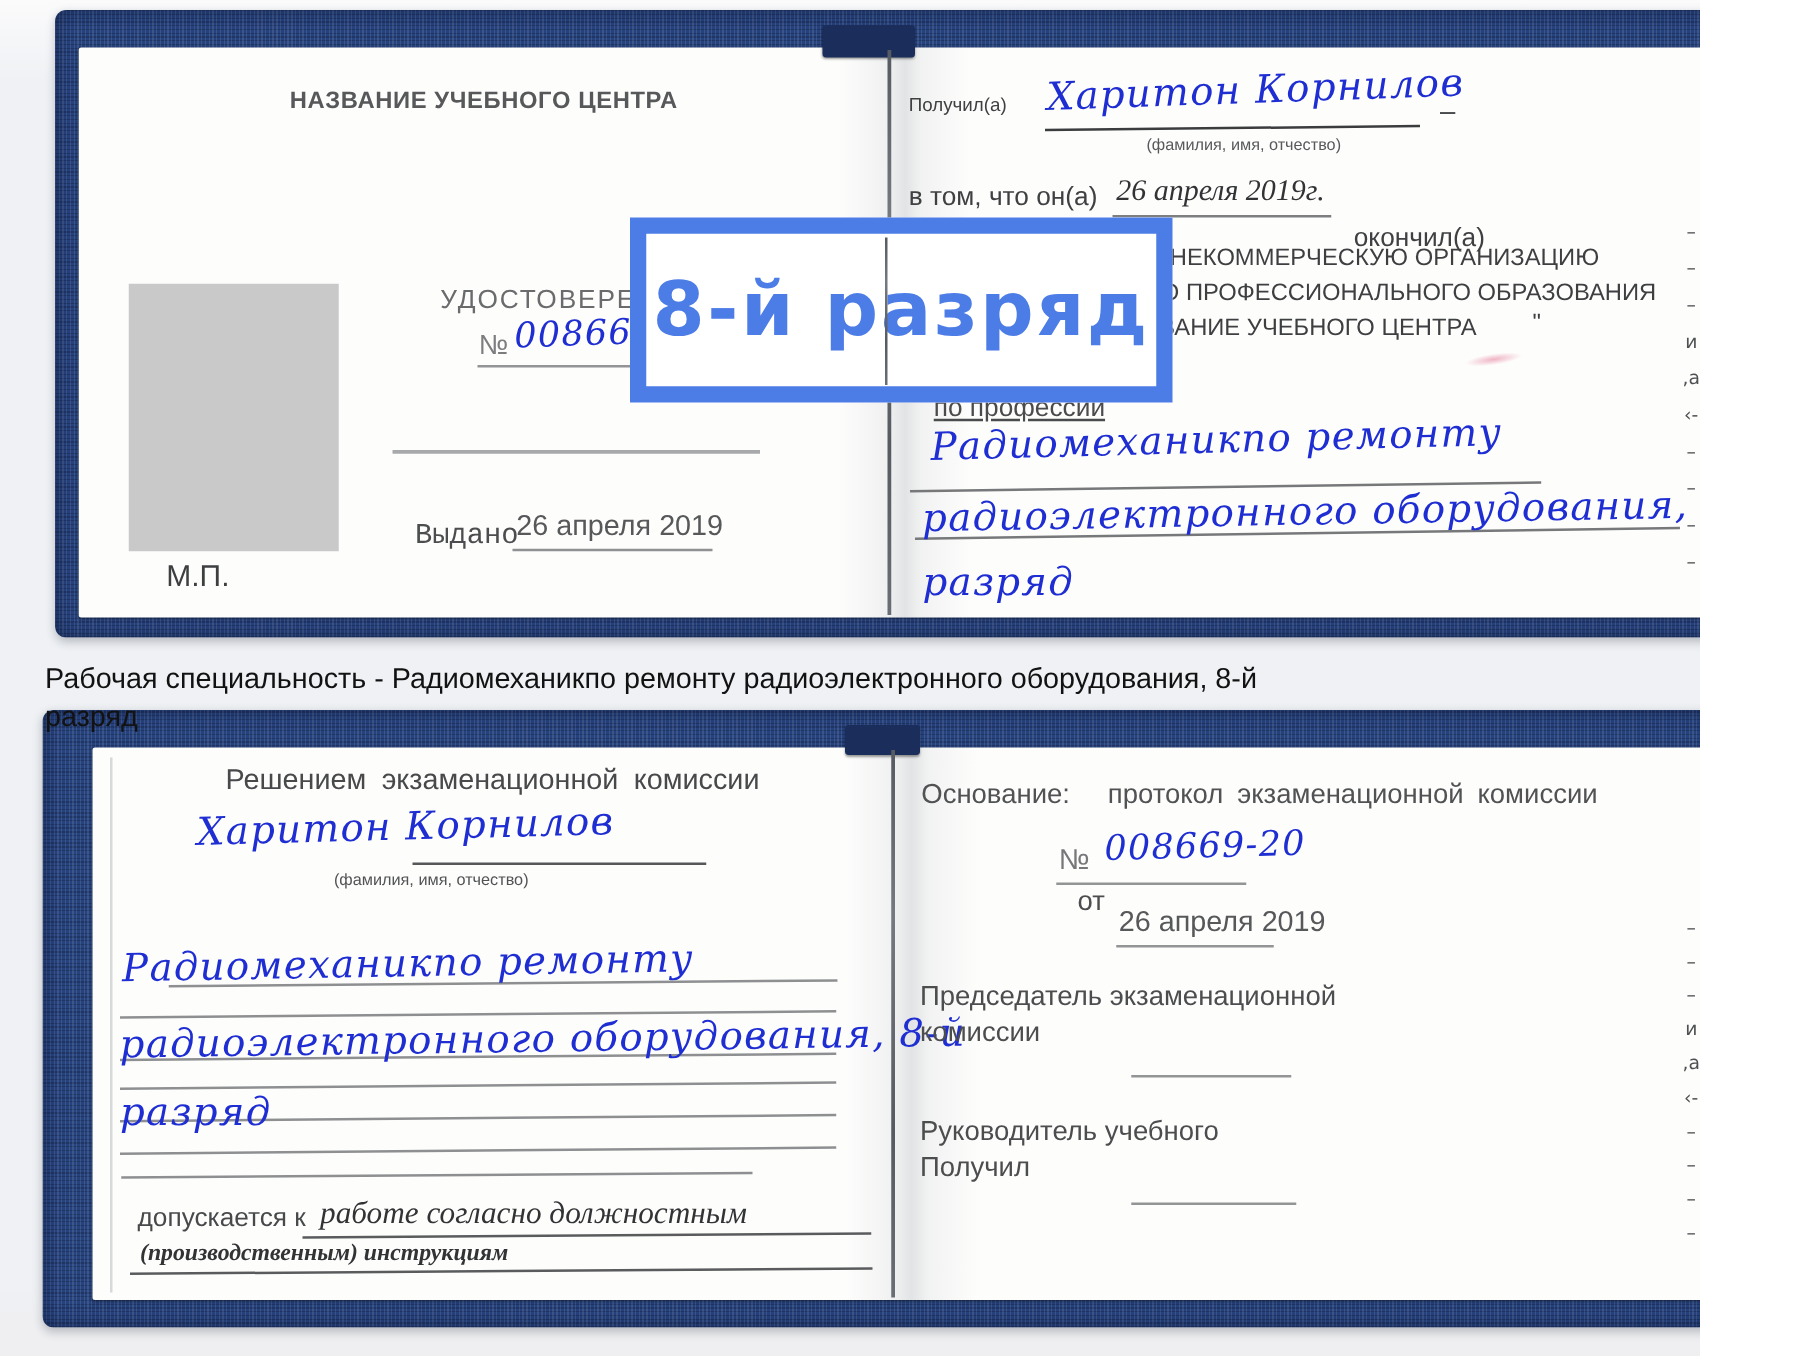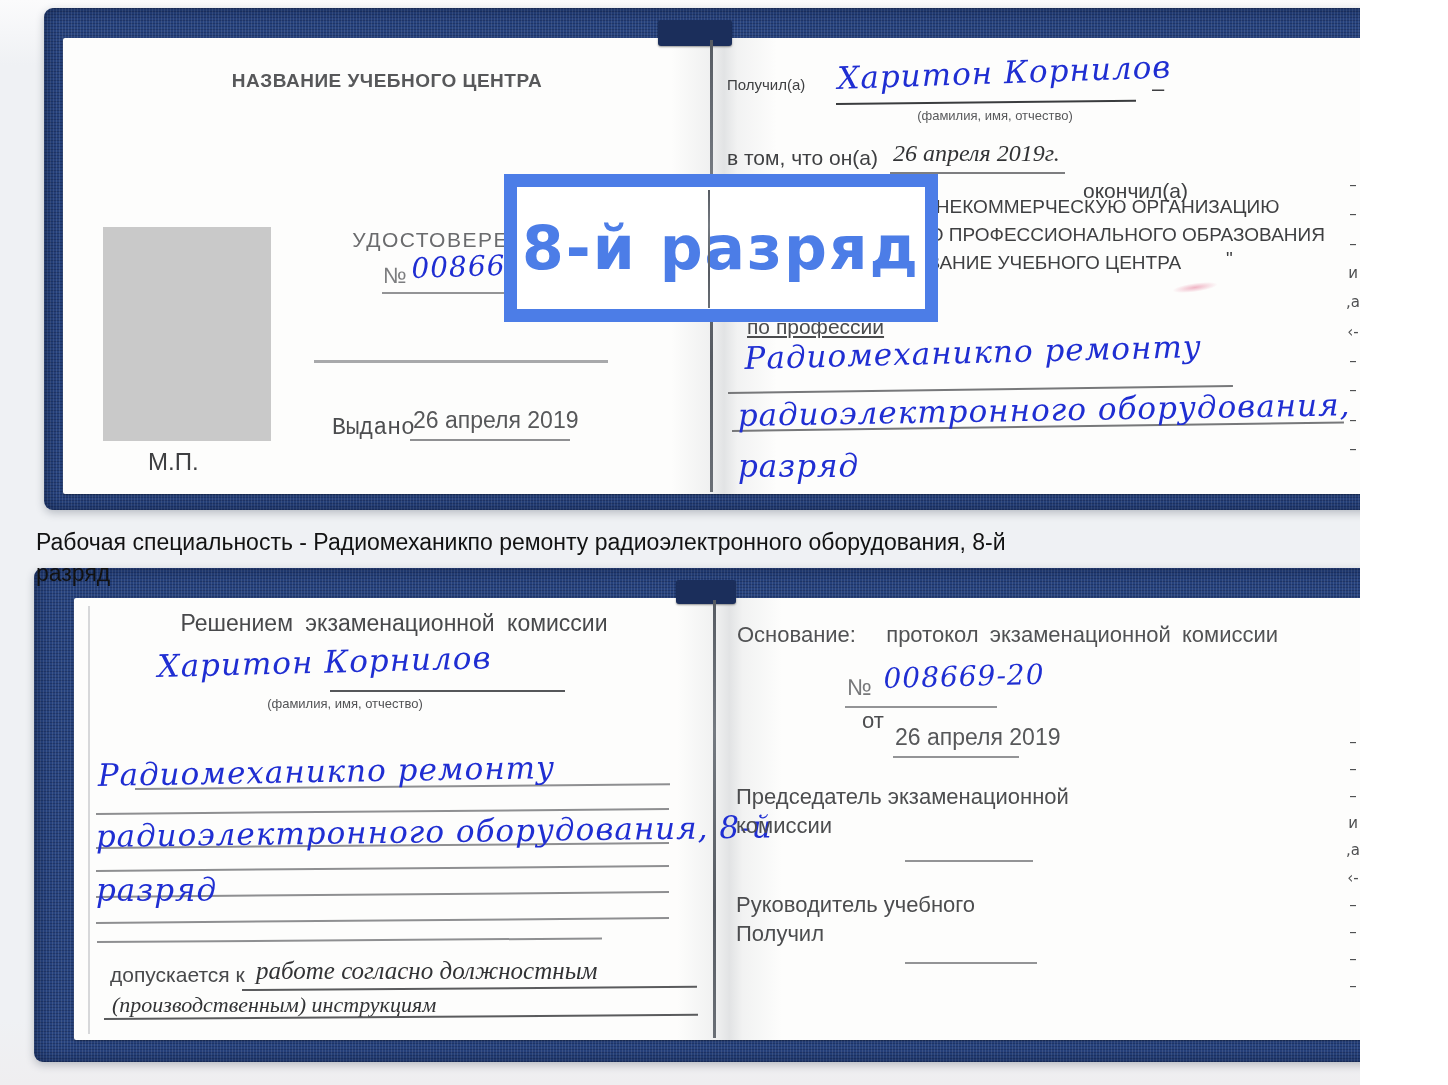--- a/index.html
+++ b/index.html
@@ -37,21 +37,21 @@
 
 <div class="canvas">
 
   <div class="cover" style="left:44px;top:8px;width:1366px;height:502px;"></div>
   <div class="pages" style="left:63px;top:38px;width:1322px;height:456px;"></div>
   <div class="tab" style="left:658px;top:20px;width:74px;height:26px;"></div>
   <div class="fold" style="left:710px;top:40px;height:452px;"></div>
 
   <div class="t ctr" style="left:63px;top:70px;width:648px;font-size:19px;font-weight:600;letter-spacing:.5px;color:#57585a;">НАЗВАНИЕ УЧЕБНОГО ЦЕНТРА</div>
   <div class="photo"></div>
-  <div class="t" style="left:148px;top:448px;font-size:24px;color:#3e3f41;">М.П.</div>
+  <div class="t" style="left:133px;top:448px;font-size:24px;color:#3e3f41;">М.П.</div>
   <div class="t ctr" style="left:310px;top:228px;width:290px;font-size:21px;letter-spacing:1.5px;color:#6a6b6d;">УДОСТОВЕРЕНИЕ</div>
   <div class="t" style="left:383px;top:263px;font-size:22px;color:#7c7d7f;">№</div>
   <div class="hw" style="left:412px;top:252px;font-size:28px;transform:rotate(-2deg);">008669-20</div>
   <div class="rule" style="left:382px;top:292px;width:186px;background:#939496;"></div>
   <div class="rule" style="left:314px;top:360px;width:294px;height:3px;background:#a8a9ab;"></div>
   <div class="t" style="left:332px;top:415px;font-size:23px;color:#4c4d4f;font-family:Liberation Mono, monospace;">Выдано</div>
   <div class="t" style="left:413px;top:407px;font-size:23px;color:#57585a;">26 апреля 2019</div>
   <div class="rule" style="left:410px;top:439px;width:160px;background:#8f9092;"></div>
 
   <div class="t" style="left:727px;top:76px;font-size:15px;color:#3f4042;">Получил(а)</div>
@@ -114,21 +114,21 @@
   <div class="rule" style="left:96px;top:922px;width:573px;transform:rotate(-.5deg);"></div>
   <div class="rule" style="left:97px;top:941px;width:505px;transform:rotate(-.4deg);"></div>
 
   <div class="hw" style="left:98px;top:757px;font-size:31px;transform:rotate(-1deg);">Радиомеханикпо ремонту</div>
   <div class="hw" style="left:96px;top:818px;font-size:31px;transform:rotate(-.8deg);">радиоэлектронного оборудования, 8-й</div>
   <div class="hw" style="left:96px;top:872px;font-size:31px;">разряд</div>
 
   <div class="t" style="left:110px;top:963px;font-size:21px;color:#48494b;">допускается к</div>
   <div class="t ital" style="left:256px;top:957px;font-size:25px;">работе согласно должностным</div>
   <div class="rule" style="left:242px;top:989px;width:455px;background:#5a5b5d;transform:rotate(-.4deg);"></div>
-  <div class="t ital" style="left:112px;top:992px;font-size:22px;">(производственным) инструкциям</div>
+  <div class="t ital" style="left:112px;top:992px;font-size:19px;font-weight:bold;">(производственным) инструкциям</div>
   <div class="rule" style="left:104px;top:1018px;width:594px;background:#5a5b5d;transform:rotate(-.4deg);"></div>
 
   <div class="t" style="left:737px;top:622px;font-size:22px;color:#515254;word-spacing:5px;">
     <span>Основание:</span>
     <span style="display:inline-block;width:8px;"></span>
     <span>протокол экзаменационной комиссии</span>
   </div>
   <div class="t" style="left:847px;top:674px;font-size:23px;color:#77787a;">№</div>
   <div class="hw" style="left:884px;top:662px;font-size:28px;transform:rotate(-1.5deg);">008669-20</div>
   <div class="rule" style="left:845px;top:706px;width:152px;background:#939496;"></div>

